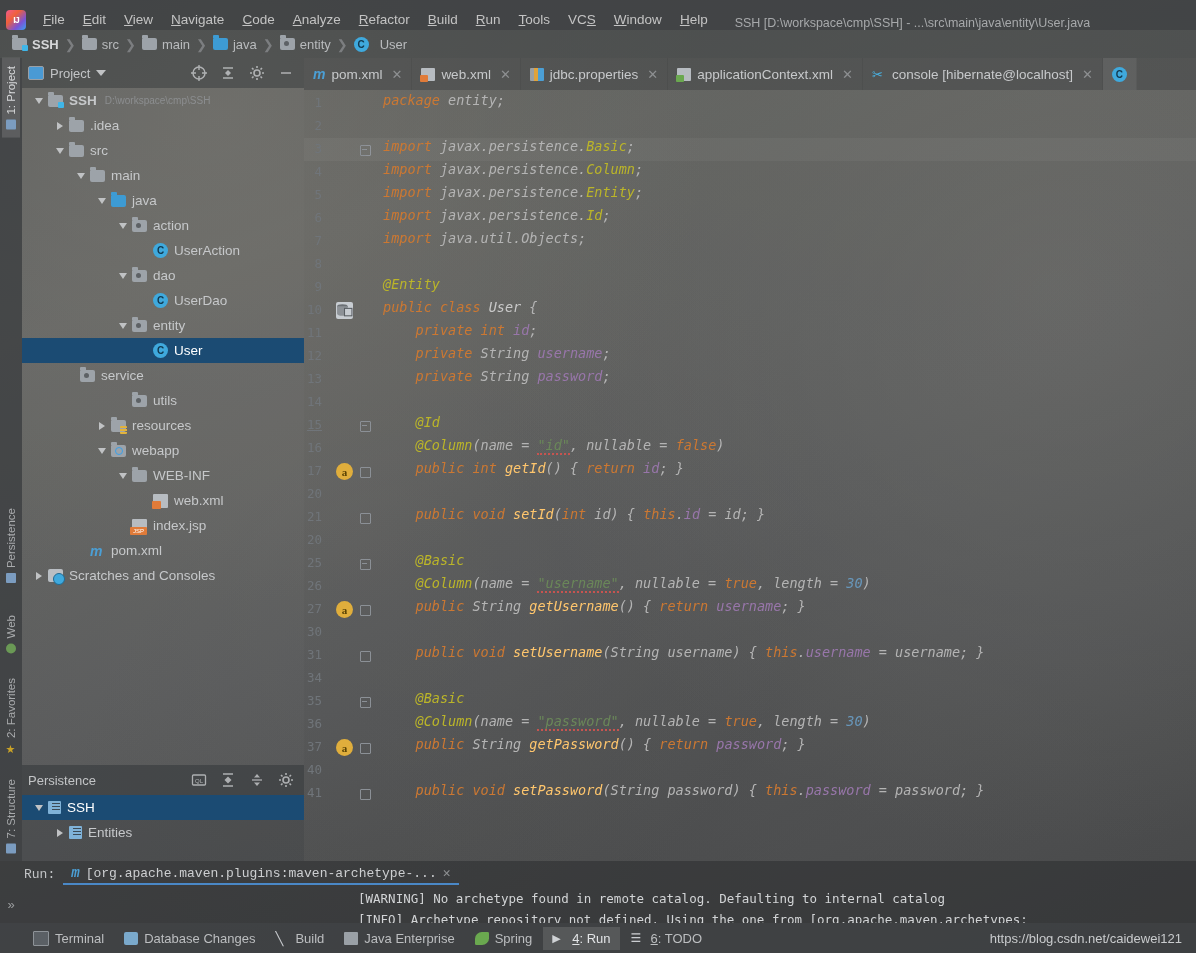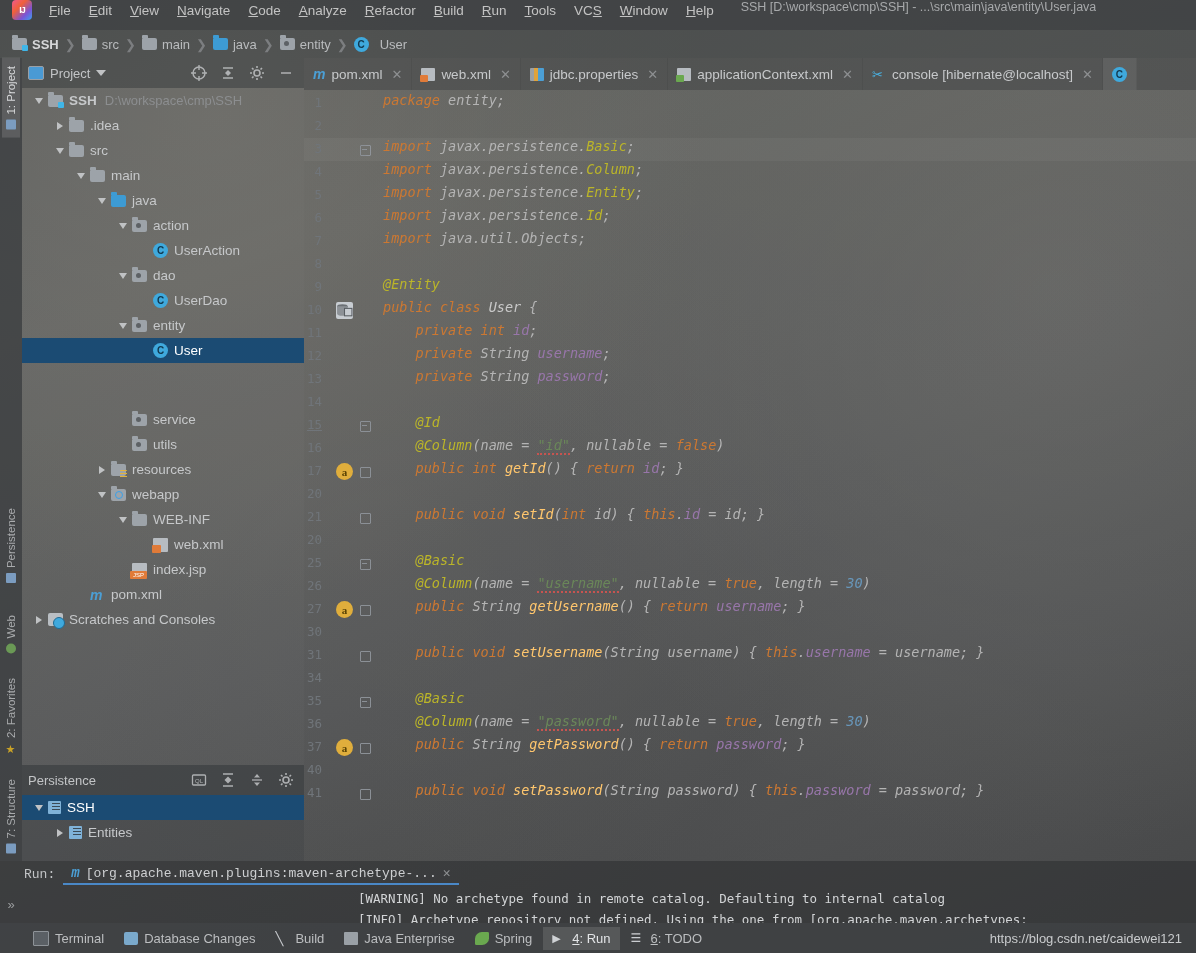--- a/index.html
+++ b/index.html
@@ -20,21 +20,21 @@
       radial-gradient(circle at 88% 30%, rgba(128,126,118,.40), transparent 45%),
       radial-gradient(circle at 30% 55%, rgba(110,108,104,.35), transparent 46%),
       radial-gradient(circle at 75% 72%, rgba(86,88,90,.45), transparent 48%),
       radial-gradient(circle at 50% 95%, rgba(70,72,74,.55), transparent 50%),
       linear-gradient(160deg,#5a5c58 0%,#64655f 25%,#56585a 55%,#4b4d4f 80%,#414345 100%);
     filter:saturate(.6);
   }
   #app{position:relative;z-index:1;width:1196px;height:953px;display:flex;flex-direction:column;}
 
   
-  .menubar{height:30px;display:flex;align-items:flex-start;background:rgba(60,63,65,.86);padding-left:10px;flex:none;}
+  .menubar{height:30px;display:flex;align-items:flex-end;background:rgba(60,63,65,.86);padding-left:4px;flex:none;}
   .appicon{width:20px;height:20px;margin:0 8px 0 2px;border-radius:4px;
     background:linear-gradient(135deg,#f05a8f 0%,#f0603a 35%,#7b54d6 70%,#3aa0f0 100%);
     position:relative;}
   .appicon::after{content:"IJ";position:absolute;inset:0;color:#fff;font-size:9px;font-weight:bold;
     display:flex;align-items:center;justify-content:center;letter-spacing:-1px;}
   .menuitem{padding:3px 9px;color:#c3c3c3;font-size:13.5px;white-space:nowrap;cursor:default;}
   .menuitem .mn{text-decoration:underline;}
   .wintitle{margin-left:18px;color:#a7a9ab;font-size:12.5px;white-space:nowrap;overflow:hidden;}
 
   
@@ -292,21 +292,21 @@
         </div>
       </div>
 
       <div class="tree" id="project-tree">
           <div class="trow bold" style="padding-left: 8px;">
             <span class="tw">
               <span class="arrow-d"></span>
             </span>
             <span class="fico src"></span>
             <span>SSH</span>
-            <span style="color: rgb(140, 142, 144); font-weight: normal; margin-left: 8px; font-size: 13px;">D:\workspace\cmp\SSH</span>
+            <span style="color: rgb(140, 142, 144); font-weight: normal; margin-left: 8px; font-size: 10px;">D:\workspace\cmp\SSH</span>
           </div>
           <div class="trow" style="padding-left: 29px;">
             <span class="tw">
               <span class="arrow-r"></span>
             </span>
             <span class="fico"></span>
             <span>.idea</span>
           </div>
           <div class="trow" style="padding-left: 29px;">
             <span class="tw">
@@ -358,21 +358,21 @@
               <span class="arrow-d"></span>
             </span>
             <span class="fico pkg"></span>
             <span>entity</span>
           </div>
           <div class="trow sel" style="padding-left: 113px;">
             <span class="tw"></span>
             <span class="cico">C</span>
             <span>User</span>
           </div>
-          <div class="trow" style="padding-left: 92px; margin-top: 44px;">
+          <div class="trow" style="padding-left: 40px;">
             <span class="tw"></span>
             <span class="fico pkg"></span>
             <span>service</span>
           </div>
           <div class="trow" style="padding-left: 92px;">
             <span class="tw"></span>
             <span class="fico pkg"></span>
             <span>utils</span>
           </div>
           <div class="trow" style="padding-left: 71px;">

